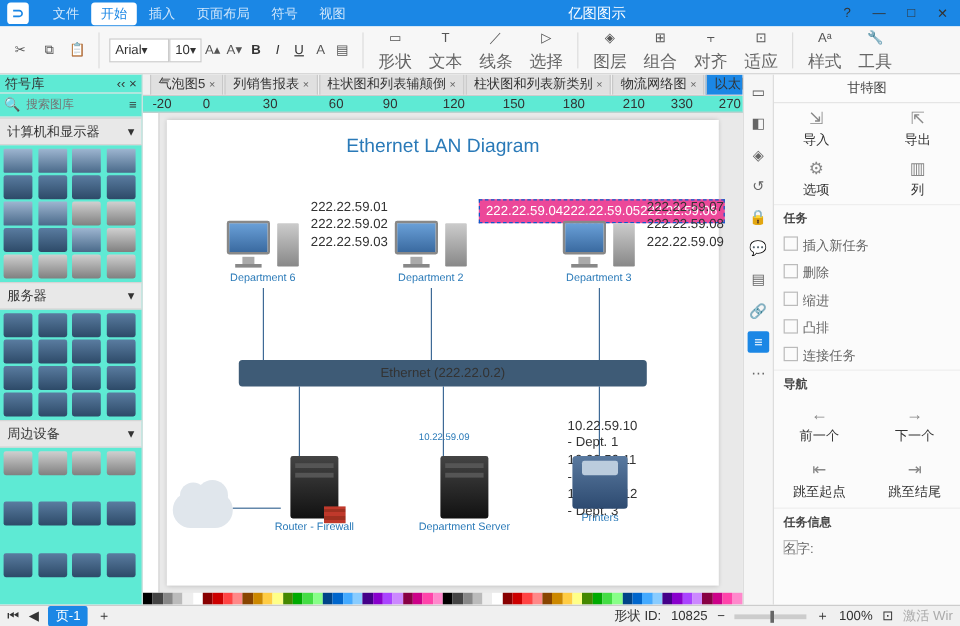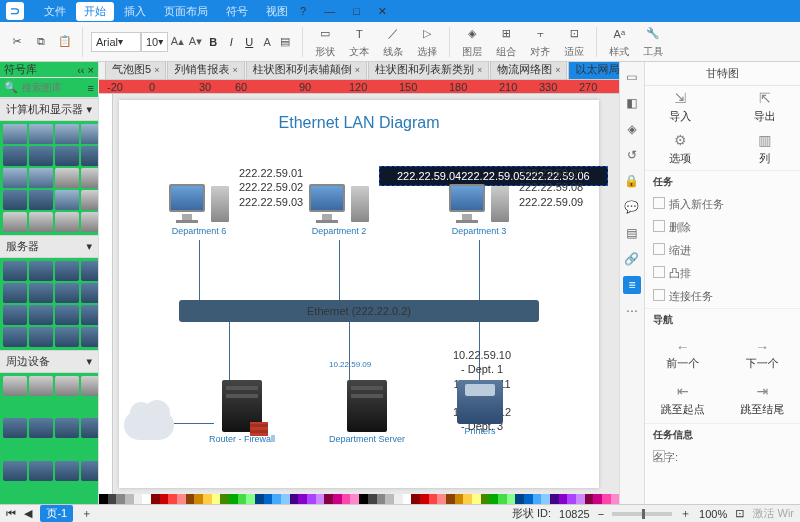--- a/index.html
+++ b/index.html
@@ -8,55 +8,55 @@
 .titlebar .logo{width:18px;height:18px;background:#fff;border-radius:3px;display:flex;align-items:center;justify-content:center;color:#1b87e5;font-weight:bold;font-size:12px}
 .titlebar .menus{display:flex;gap:2px;margin-left:12px}
 .titlebar .menus span{color:#cfe6fb;padding:2px 8px;font-size:11px}
 .titlebar .menus span.active{background:#fff;color:#1b87e5;border-radius:3px}
 .titlebar .title{flex:1;text-align:center;color:#fff;font-size:12px}
 .titlebar .winbtn{display:flex;gap:10px;color:#fff}
 .titlebar .winbtn span{padding:0 4px}
 .ribbon{height:40px;background:#f7f7f7;border-bottom:1px solid #d0d0d0;display:flex;align-items:center;padding:0 8px;gap:6px}
 .rgrp{display:flex;flex-direction:column;align-items:center;gap:2px;padding:0 4px}
 .rgrp .ico{width:20px;height:18px;display:flex;align-items:center;justify-content:center;color:#555}
-.rgrp .lbl{font-size:10px;color:#666}
+.rgrp .lbl{font-size:14px;color:#666}
 .sep{width:1px;height:30px;background:#ddd;margin:0 2px}
 .fontbox{display:flex;align-items:center;gap:0}
 .sel{border:1px solid #ccc;background:#fff;height:20px;padding:0 4px;font-size:10px;display:flex;align-items:center;min-width:50px}
 .sel.small{min-width:26px}
 .ib{width:18px;height:18px;display:flex;align-items:center;justify-content:center;color:#555;font-size:11px}
 .main{flex:1;display:flex;overflow:hidden}
-.leftpanel{width:99px;background:#22c55e;border-right:1px solid #ddd;display:flex;flex-direction:column}
+.leftpanel{width:119px;background:#5eead4;border-right:1px solid #ddd;display:flex;flex-direction:column}
 .lhead{height:16px;display:flex;align-items:center;padding:0 4px;color:#666;font-size:10px;border-bottom:1px solid #e5e5e5}
 .lsearch{display:flex;align-items:center;padding:3px 4px;gap:4px;border-bottom:1px solid #e5e5e5}
 .lsearch input{flex:1;border:none;background:transparent;font-size:10px;outline:none;width:60px}
 .cat{background:#e8e8e8;padding:3px 6px;font-size:10px;color:#333;border-top:1px solid #d5d5d5;border-bottom:1px solid #d5d5d5;display:flex;align-items:center;justify-content:space-between}
 .shapes{display:grid;grid-template-columns:repeat(4,1fr);gap:2px;padding:3px;overflow:hidden}
 .shp{width:24px;height:20px;background:linear-gradient(#5a7ca0,#2d4a68);border-radius:2px}
 .shp.mon{border-radius:1px;background:linear-gradient(#9db5d0,#4a6a8a)}
 .shp.lt{background:linear-gradient(#d0d0d0,#808080)}
 .center{flex:1;display:flex;flex-direction:column;background:#e9e9e9;overflow:hidden}
 .tabs{height:18px;background:#f0f0f0;display:flex;align-items:end;padding-left:6px;font-size:10px;overflow:hidden;border-bottom:1px solid #ccc}
 .tab{padding:2px 6px;background:#e0e0e0;border:1px solid #c8c8c8;border-bottom:none;margin-right:1px;color:#555;white-space:nowrap;display:flex;align-items:center;gap:3px}
 .tab.active{background:#1b87e5;color:#fff}
 .tab .x{font-size:9px;opacity:.7}
-.ruler-h{height:14px;background:#ef4444;border-bottom:1px solid #ccc;position:relative;font-size:7px;color:#888;overflow:hidden}
+.ruler-h{height:14px;background:#5eead4;border-bottom:1px solid #ccc;position:relative;font-size:7px;color:#888;overflow:hidden}
 .ruler-h span{position:absolute;top:1px}
 .canvaswrap{flex:1;display:flex;overflow:hidden}
 .ruler-v{width:14px;background:#fff;border-right:1px solid #ccc}
 .canvas{flex:1;background:#fff;position:relative;margin:6px 20px 6px 6px;box-shadow:0 0 4px rgba(0,0,0,.2)}
 .diag-title{position:absolute;top:14px;left:0;right:0;text-align:center;color:#2a7ab8;font-size:16px}
 .node{position:absolute;display:flex;flex-direction:column;align-items:center}
 .pc{width:60px;height:44px;position:relative}
 .pc .screen{width:36px;height:28px;background:linear-gradient(#6aa0d8,#3a6aa0);border:2px solid #888;border-radius:2px;position:absolute;left:0;top:4px}
 .pc .stand{width:10px;height:6px;background:#aaa;position:absolute;left:13px;top:34px}
 .pc .base{width:22px;height:3px;background:#888;position:absolute;left:7px;top:40px}
 .pc .tower{width:18px;height:36px;background:linear-gradient(#ccc,#888);position:absolute;right:0;top:6px;border-radius:1px}
-.iplist{font-size:8px;color:#2a7ab8;line-height:1.3;text-align:center}
-.iplist.sel{background:#0f172a;color:#fff;padding:1px 17px}
+.iplist{font-size:8px;color:#2a7ab8;line-height:1.3;text-align:left}
+.iplist.sel{background:#ec4899;color:#fff;padding:1px 5px}
 .nlabel{font-size:9px;color:#2a7ab8;margin-top:2px}
 .ethbar{position:absolute;left:60px;right:60px;top:230px;height:22px;background:#3e5b76;border-radius:3px;color:#fff;display:flex;align-items:center;justify-content:center;font-size:10px}
 .wire{position:absolute;background:#3e6a96;width:1px}
 .srv{width:40px;height:52px;background:linear-gradient(#444,#111);border-radius:2px;position:relative}
 .srv::before,.srv::after{content:"";position:absolute;left:4px;right:4px;height:4px;background:#555;top:6px}
 .srv::after{top:14px}
 .fw{position:absolute;right:-6px;bottom:-4px;width:18px;height:14px;background:repeating-linear-gradient(0deg,#c0392b 0 3px,#a03020 3px 6px)}
 .printer{width:46px;height:44px;background:linear-gradient(#5a7aa0,#2d4a70);border-radius:3px;position:relative}
 .printer::before{content:"";position:absolute;top:4px;left:8px;right:8px;height:12px;background:#bcd;border-radius:2px}
 .cloud{width:50px;height:30px;background:#e0e6ec;border-radius:15px;position:relative}
@@ -87,20 +87,21 @@
 <div class="titlebar">
   <div class="logo">⊃</div>
   <div class="menus">
     <span>文件</span>
     <span class="active">开始</span>
     <span>插入</span>
     <span>页面布局</span>
     <span>符号</span>
     <span>视图</span>
   </div>
+  <div class="title">亿图图示</div>
   <div class="winbtn">
     <span>?</span>
     <span>—</span>
     <span>□</span>
     <span>✕</span>
   </div>
 </div>
 
 <div class="ribbon">
   <div class="ib">✂</div>
@@ -273,21 +274,21 @@
         </div>
       <div class="tab active">
           <span>以太网局域网图</span>
         </div>
 
     </div>
     <div class="ruler-h">
       <span style="left:8px">-20</span>
         <span style="left:50px">0</span>
         <span style="left:100px">30</span>
-        <span style="left:136px">60</span>
+        <span style="left:155px">60</span>
         <span style="left:200px">90</span>
         <span style="left:250px">120</span>
         <span style="left:300px">150</span>
         <span style="left:350px">180</span>
         <span style="left:400px">210</span>
         <span style="left:440px">330</span>
         <span style="left:480px">270</span>
     </div>
     <div class="canvaswrap">
       <div class="ruler-v"></div>

